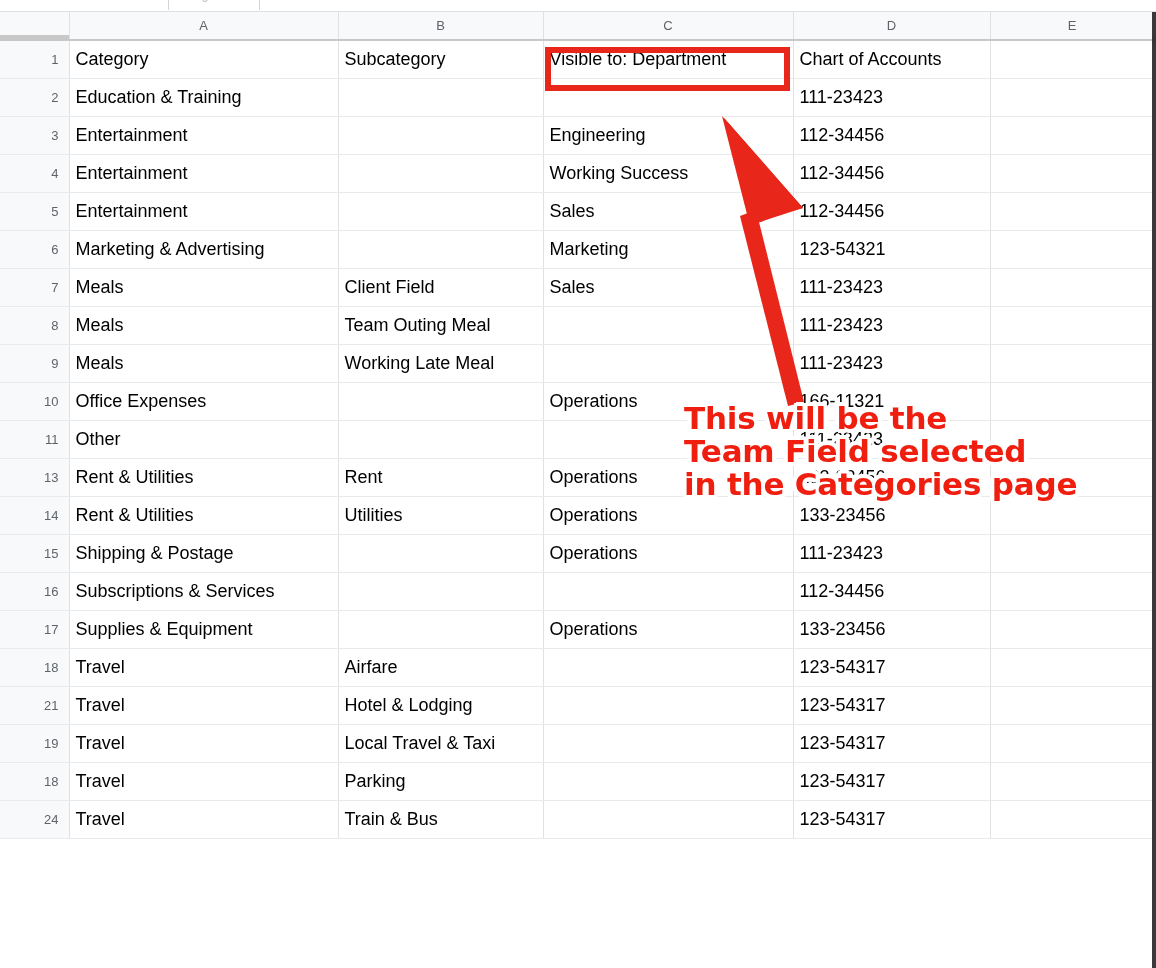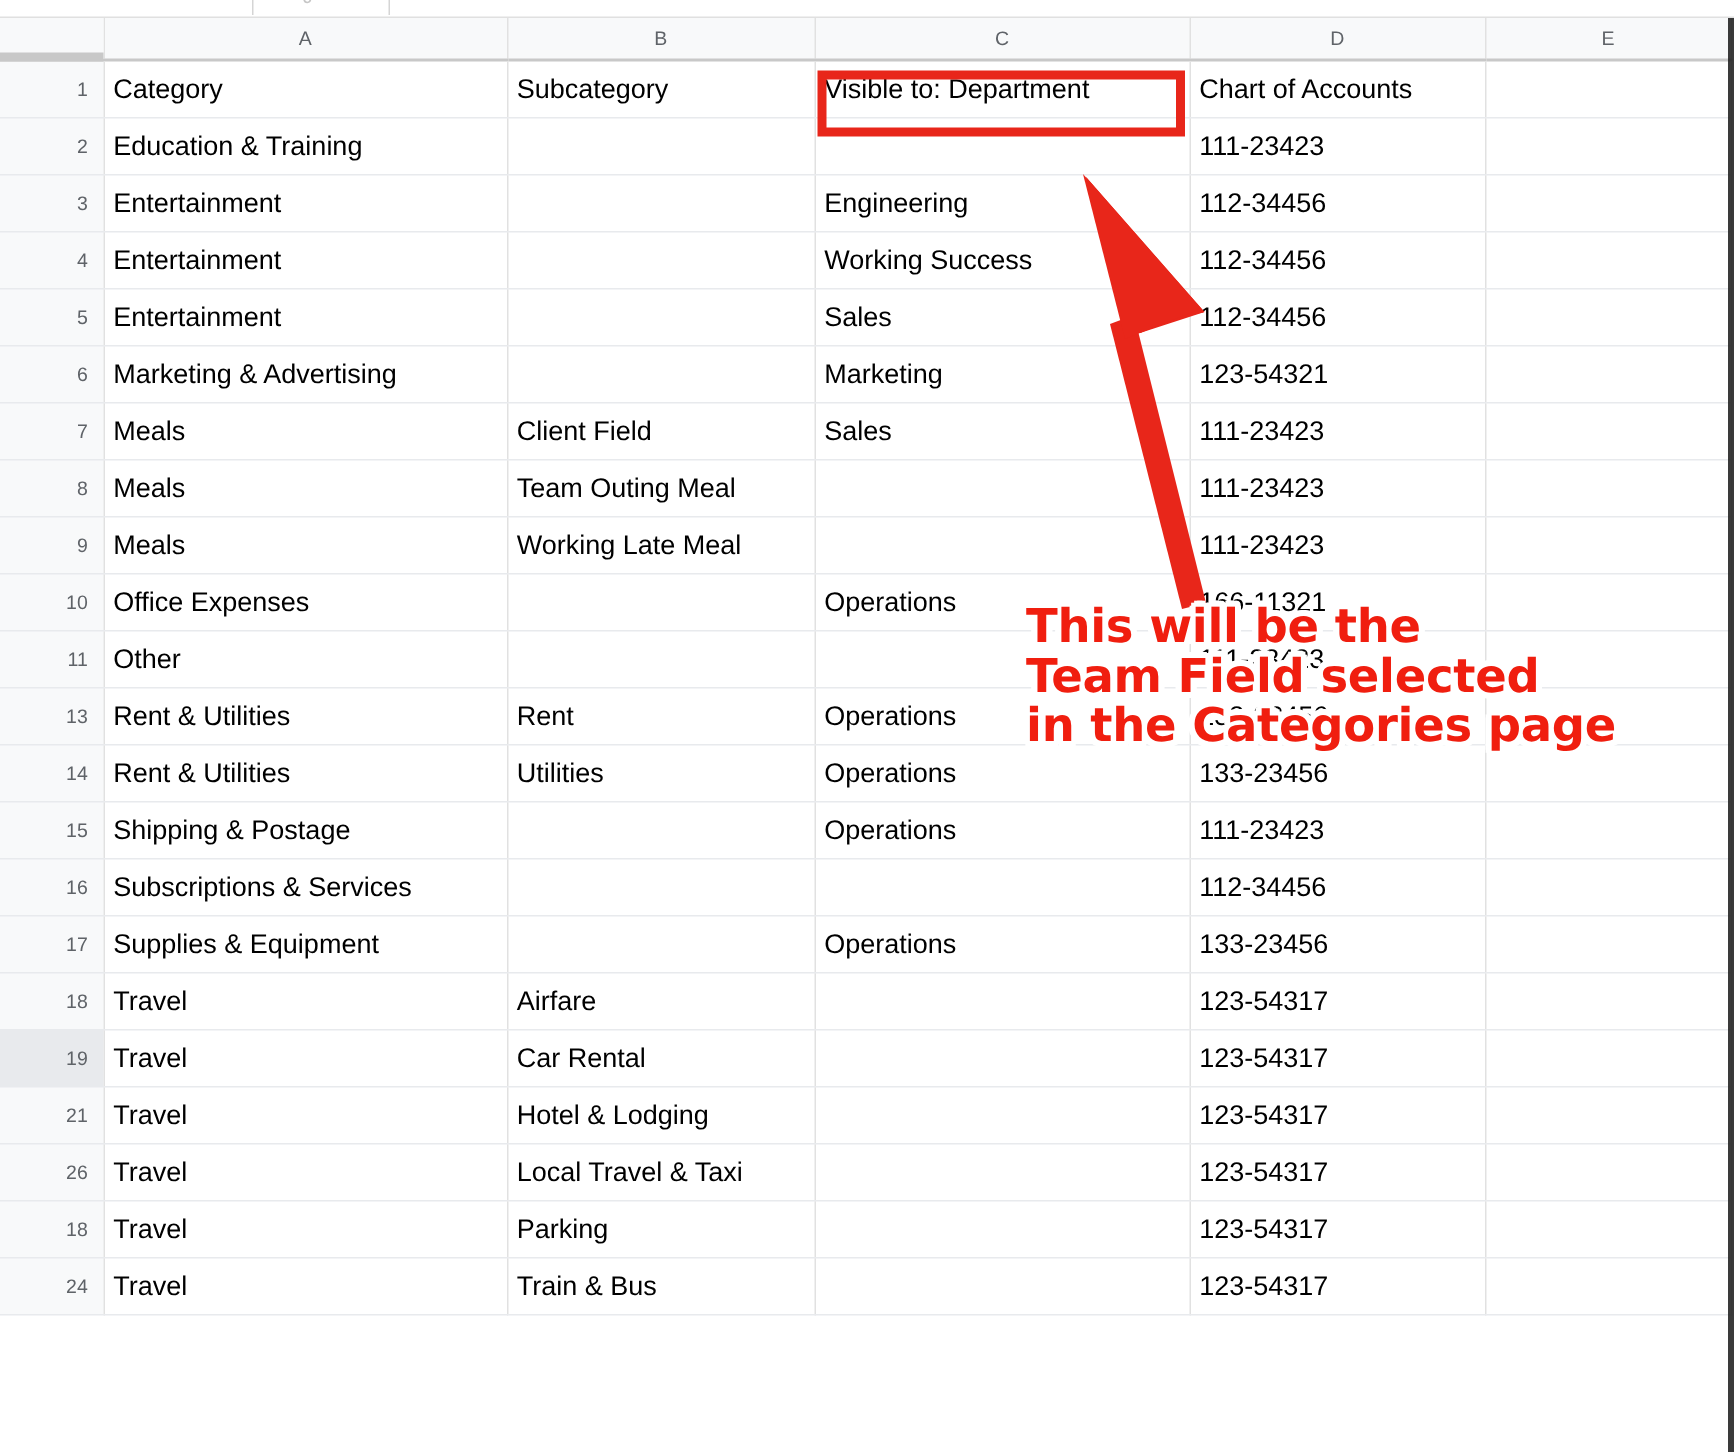--- a/index.html
+++ b/index.html
@@ -332,38 +332,30 @@
             <td class="cell"></td>
           </tr>
           <tr>
             <td class="rownum">18</td>
             <td class="cell">Travel</td>
             <td class="cell">Airfare</td>
             <td class="cell"></td>
             <td class="cell">123-54317</td>
             <td class="cell"></td>
           </tr>
-          <tr class="hover-row">
-            <td class="rownum">19</td>
-            <td class="cell">Travel</td>
-            <td class="cell">Car Rental</td>
-            <td class="cell"></td>
-            <td class="cell">123-54317</td>
-            <td class="cell"></td>
-          </tr>
           <tr>
             <td class="rownum">21</td>
             <td class="cell">Travel</td>
             <td class="cell">Hotel &amp; Lodging</td>
             <td class="cell"></td>
             <td class="cell">123-54317</td>
             <td class="cell"></td>
           </tr>
           <tr>
-            <td class="rownum">26</td>
+            <td class="rownum">19</td>
             <td class="cell">Travel</td>
             <td class="cell">Local Travel &amp; Taxi</td>
             <td class="cell"></td>
             <td class="cell">123-54317</td>
             <td class="cell"></td>
           </tr>
           <tr>
             <td class="rownum">18</td>
             <td class="cell">Travel</td>
             <td class="cell">Parking</td>

